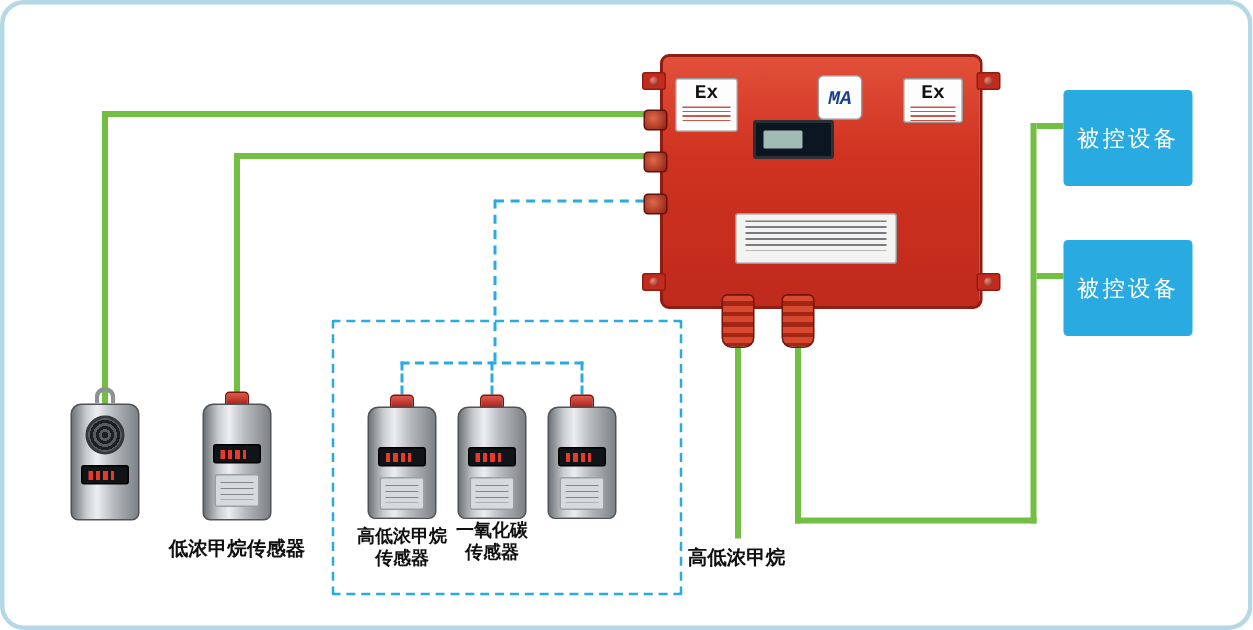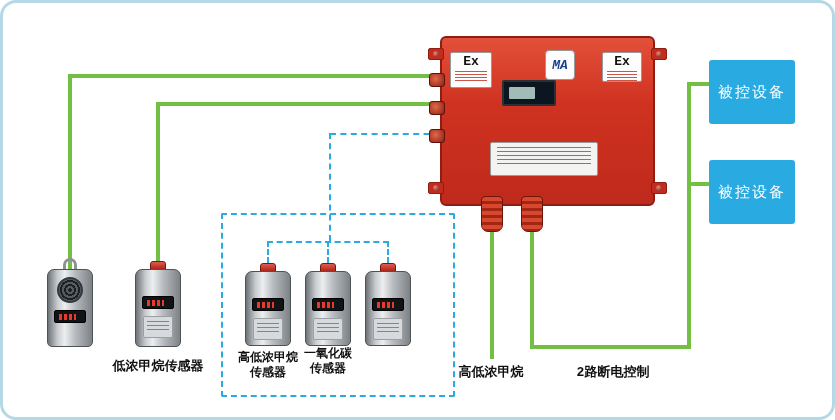--- a/index.html
+++ b/index.html
@@ -248,15 +248,14 @@
   <div class="lbl small" style="left:225px; top:348px; width:80px;">
     <div>高低浓甲烷</div>
     <div>传感器</div>
   </div>
   <div class="lbl small" style="left:285px; top:344px; width:80px;">
     <div>一氧化碳</div>
     <div>传感器</div>
   </div>
 
   <div class="lbl" style="left:448px; top:362px; width:80px;">高低浓甲烷</div>
-  <div class="lbl" style="left:555px; top:362px; width:110px;">2路断电控制</div>
 
 </div>
 
 </body></html>

